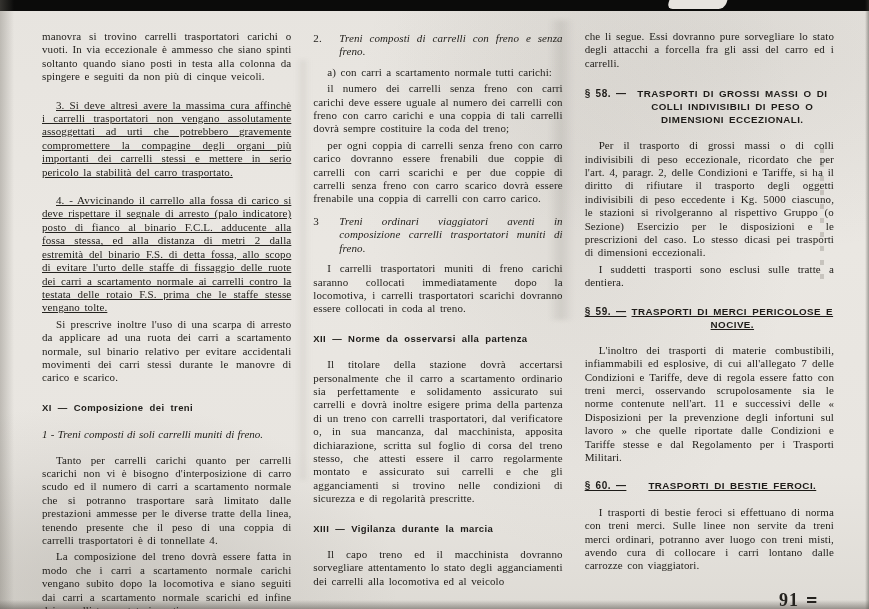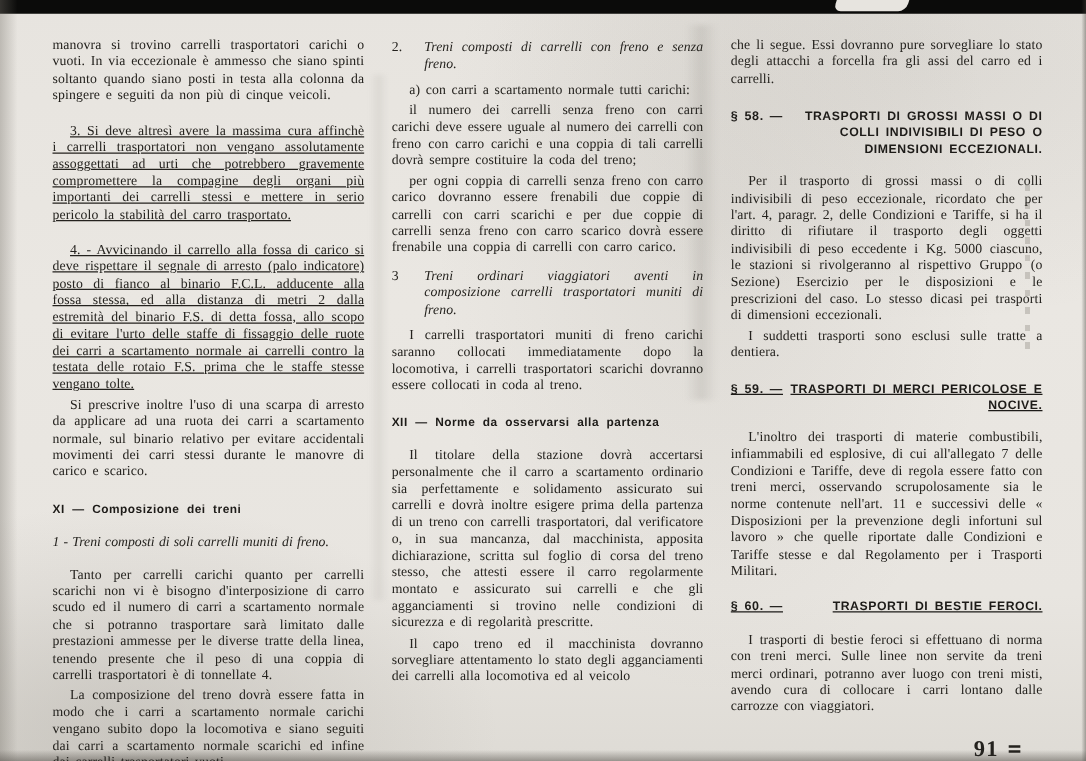--- a/index.html
+++ b/index.html
@@ -35,21 +35,21 @@
     font-family:"Liberation Sans","DejaVu Sans",sans-serif;
     font-weight:bold;font-size:9.5px;letter-spacing:.4px;word-spacing:3px;
     text-align:left;margin:16px 0 13px 0 !important;color:#1d1b18;
   }
   .item{display:flex;margin:9px 0 7px 0;}
   .item .marker{flex:0 0 26px;font-style:normal;}
   .item .itxt{flex:1;font-style:italic;text-align:justify;}
   .single-ital{margin:14px 0 12px 0 !important;font-style:italic;word-spacing:.6px;letter-spacing:0;}
   .para-head{display:flex;margin:17px 0 13px 0;font-family:"Liberation Sans","DejaVu Sans",sans-serif;font-weight:bold;color:#1d1b18;}
   .para-head .pmarker{flex:0 0 46px;font-size:10px;letter-spacing:.5px;white-space:nowrap;}
-  .para-head .ptitle{flex:1;font-size:9.8px;letter-spacing:.45px;word-spacing:2px;line-height:13px;text-align:right;}
+  .para-head .ptitle{flex:1;font-size:9.8px;letter-spacing:.45px;word-spacing:2px;line-height:13px;text-align:center;}
   .gap-lg{margin-top:15px !important;text-decoration:underline;}
   .pagenum{
     margin-top:20px !important;text-align:right;font-weight:bold;font-size:18px;
     letter-spacing:1px;padding-right:16px;
   }
   .pagenum .eq{font-family:"DejaVu Sans Mono",monospace;}
 </style>
 </head>
 <body>
 
@@ -85,20 +85,21 @@
       <p class="indent">a) con carri a scartamento normale tutti carichi:</p>
       <p class="indent">il numero dei carrelli senza freno con carri carichi deve essere uguale al numero dei carrelli con freno con carro carichi e una coppia di tali carrelli dovrà sempre costituire la coda del treno;</p>
       <p class="indent">per ogni coppia di carrelli senza freno con carro carico dovranno essere frenabili due coppie di carrelli con carri scarichi e per due coppie di carrelli senza freno con carro scarico dovrà essere frenabile una coppia di carrelli con carro carico.</p>
       <div class="item">
         <span class="marker">3</span>
         <span class="itxt">Treni ordinari viaggiatori aventi in composizione carrelli trasportatori muniti di freno.</span>
       </div>
       <p class="indent">I carrelli trasportatori muniti di freno carichi saranno collocati immediatamente dopo la locomotiva, i carrelli trasportatori scarichi dovranno essere collocati in coda al treno.</p>
       <p class="sec-head">XII — Norme da osservarsi alla partenza</p>
       <p class="indent">Il titolare della stazione dovrà accertarsi personalmente che il carro a scartamento ordinario sia perfettamente e solidamento assicurato sui carrelli e dovrà inoltre esigere prima della partenza di un treno con carrelli trasportatori, dal verificatore o, in sua mancanza, dal macchinista, apposita dichiarazione, scritta sul foglio di corsa del treno stesso, che attesti essere il carro regolarmente montato e assicurato sui carrelli e che gli agganciamenti si trovino nelle condizioni di sicurezza e di regolarità prescritte.</p>
+      <p class="sec-head">XIII — Vigilanza durante la marcia</p>
       <p class="indent">Il capo treno ed il macchinista dovranno sorvegliare attentamento lo stato degli agganciamenti dei carrelli alla locomotiva ed al veicolo</p>
     </div>
 
     <div class="col">
       <p>che li segue. Essi dovranno pure sorvegliare lo stato degli attacchi a forcella fra gli assi del carro ed i carrelli.</p>
 
       <div class="para-head">
         <span class="pmarker">§ 58. —</span>
         <span class="ptitle">TRASPORTI DI GROSSI MASSI O DI COLLI INDIVISIBILI DI PESO O DIMENSIONI ECCEZIONALI.</span>
       </div>

